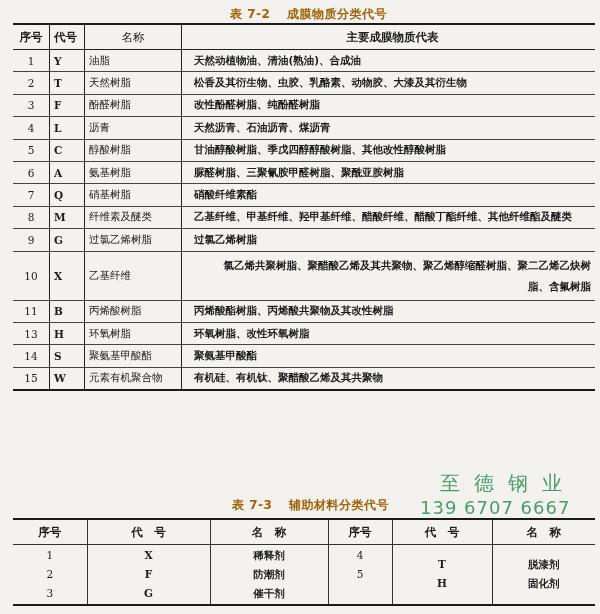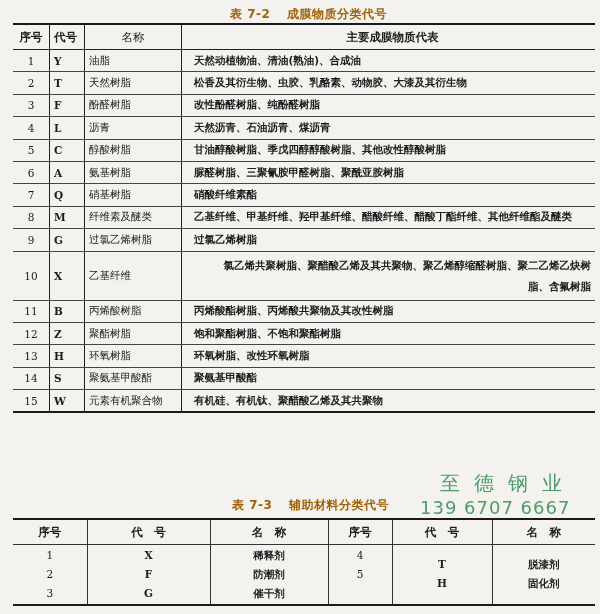--- a/index.html
+++ b/index.html
@@ -182,26 +182,20 @@
       <td class="c-idx">10</td>
       <td class="c-code">X</td>
       <td class="c-name">乙基纤维</td>
       <td class="c-rep tall">氯乙烯共聚树脂、聚醋酸乙烯及其共聚物、聚乙烯醇缩醛树脂、聚二乙烯乙炔树脂、含氟树脂</td>
     </tr>
     <tr>
       <td class="c-idx">11</td>
       <td class="c-code">B</td>
       <td class="c-name">丙烯酸树脂</td>
       <td class="c-rep">丙烯酸酯树脂、丙烯酸共聚物及其改性树脂</td>
-    </tr>
-    <tr>
-      <td class="c-idx">12</td>
-      <td class="c-code">Z</td>
-      <td class="c-name">聚酯树脂</td>
-      <td class="c-rep">饱和聚酯树脂、不饱和聚酯树脂</td>
     </tr>
     <tr>
       <td class="c-idx">13</td>
       <td class="c-code">H</td>
       <td class="c-name">环氧树脂</td>
       <td class="c-rep">环氧树脂、改性环氧树脂</td>
     </tr>
     <tr>
       <td class="c-idx">14</td>
       <td class="c-code">S</td>

